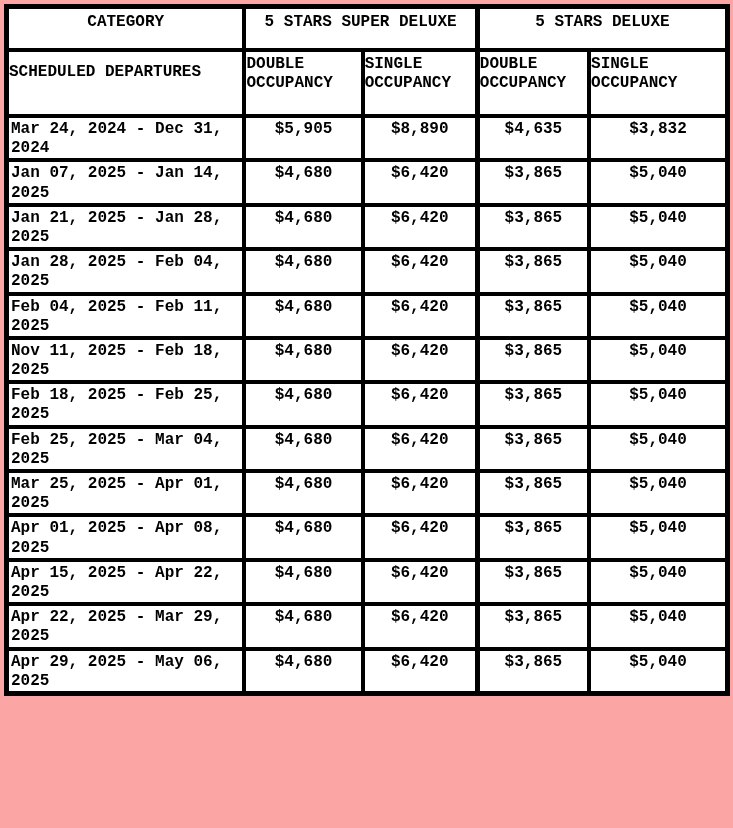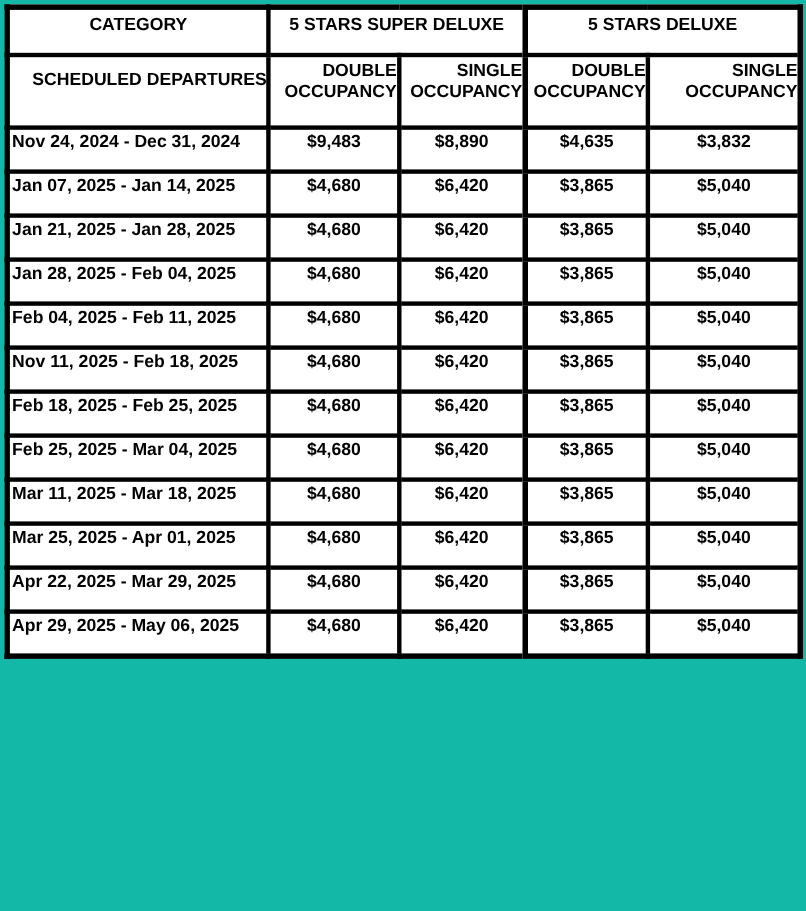--- a/index.html
+++ b/index.html
@@ -4,23 +4,23 @@
 <style>
   html, body {
     margin: 0;
     padding: 0;
     background: #ffffff;
   }
   .screenshot {
     position: relative;
     width: 733px;
     height: 828px;
-    background: #14b8a6;
+    background: #fca5a5;
     overflow: hidden;
-    font-family: Liberation Sans, sans-serif;
+    font-family: Liberation Mono, monospace;
   }
   table.pricing-table {
     position: absolute;
     left: 4px;
     top: 4px;
     width: 726px;
     border-collapse: collapse;
     table-layout: fixed;
     border: 5px solid #000000;
     background: #ffffff;
@@ -43,21 +43,21 @@
   }
   
   .pricing-table tr.h1-row th {
     height: 35px;
     text-align: center;
     padding-top: 4px;
   }
   
   .pricing-table tr.h2-row th {
     height: 51px;
-    text-align: right;
+    text-align: left;
     padding-top: 3px;
   }
   .pricing-table tr.h2-row th.sched {
     padding-top: 11px;
   }
   
   .pricing-table td {
     height: 34px;
     padding-top: 2px;
   }
@@ -90,22 +90,22 @@
       <tr class="h2-row">
         <th class="sched">SCHEDULED DEPARTURES</th>
         <th>DOUBLE OCCUPANCY</th>
         <th>SINGLE OCCUPANCY</th>
         <th class="group-split">DOUBLE OCCUPANCY</th>
         <th>SINGLE OCCUPANCY</th>
       </tr>
     </thead>
     <tbody>
         <tr>
-          <td class="date-cell">Nov 24, 2024 - Dec 31, 2024</td>
-          <td class="price-cell">$9,483</td>
+          <td class="date-cell">Mar 24, 2024 - Dec 31, 2024</td>
+          <td class="price-cell">$5,905</td>
           <td class="price-cell">$8,890</td>
           <td class="price-cell group-split">$4,635</td>
           <td class="price-cell">$3,832</td>
         </tr>
         <tr>
           <td class="date-cell">Jan 07, 2025 - Jan 14, 2025</td>
           <td class="price-cell">$4,680</td>
           <td class="price-cell">$6,420</td>
           <td class="price-cell group-split">$3,865</td>
           <td class="price-cell">$5,040</td>
@@ -146,28 +146,35 @@
           <td class="price-cell">$5,040</td>
         </tr>
         <tr>
           <td class="date-cell">Feb 25, 2025 - Mar 04, 2025</td>
           <td class="price-cell">$4,680</td>
           <td class="price-cell">$6,420</td>
           <td class="price-cell group-split">$3,865</td>
           <td class="price-cell">$5,040</td>
         </tr>
         <tr>
-          <td class="date-cell">Mar 11, 2025 - Mar 18, 2025</td>
+          <td class="date-cell">Mar 25, 2025 - Apr 01, 2025</td>
           <td class="price-cell">$4,680</td>
           <td class="price-cell">$6,420</td>
           <td class="price-cell group-split">$3,865</td>
           <td class="price-cell">$5,040</td>
         </tr>
         <tr>
-          <td class="date-cell">Mar 25, 2025 - Apr 01, 2025</td>
+          <td class="date-cell">Apr 01, 2025 - Apr 08, 2025</td>
+          <td class="price-cell">$4,680</td>
+          <td class="price-cell">$6,420</td>
+          <td class="price-cell group-split">$3,865</td>
+          <td class="price-cell">$5,040</td>
+        </tr>
+        <tr>
+          <td class="date-cell">Apr 15, 2025 - Apr 22, 2025</td>
           <td class="price-cell">$4,680</td>
           <td class="price-cell">$6,420</td>
           <td class="price-cell group-split">$3,865</td>
           <td class="price-cell">$5,040</td>
         </tr>
         <tr>
           <td class="date-cell">Apr 22, 2025 - Mar 29, 2025</td>
           <td class="price-cell">$4,680</td>
           <td class="price-cell">$6,420</td>
           <td class="price-cell group-split">$3,865</td>

